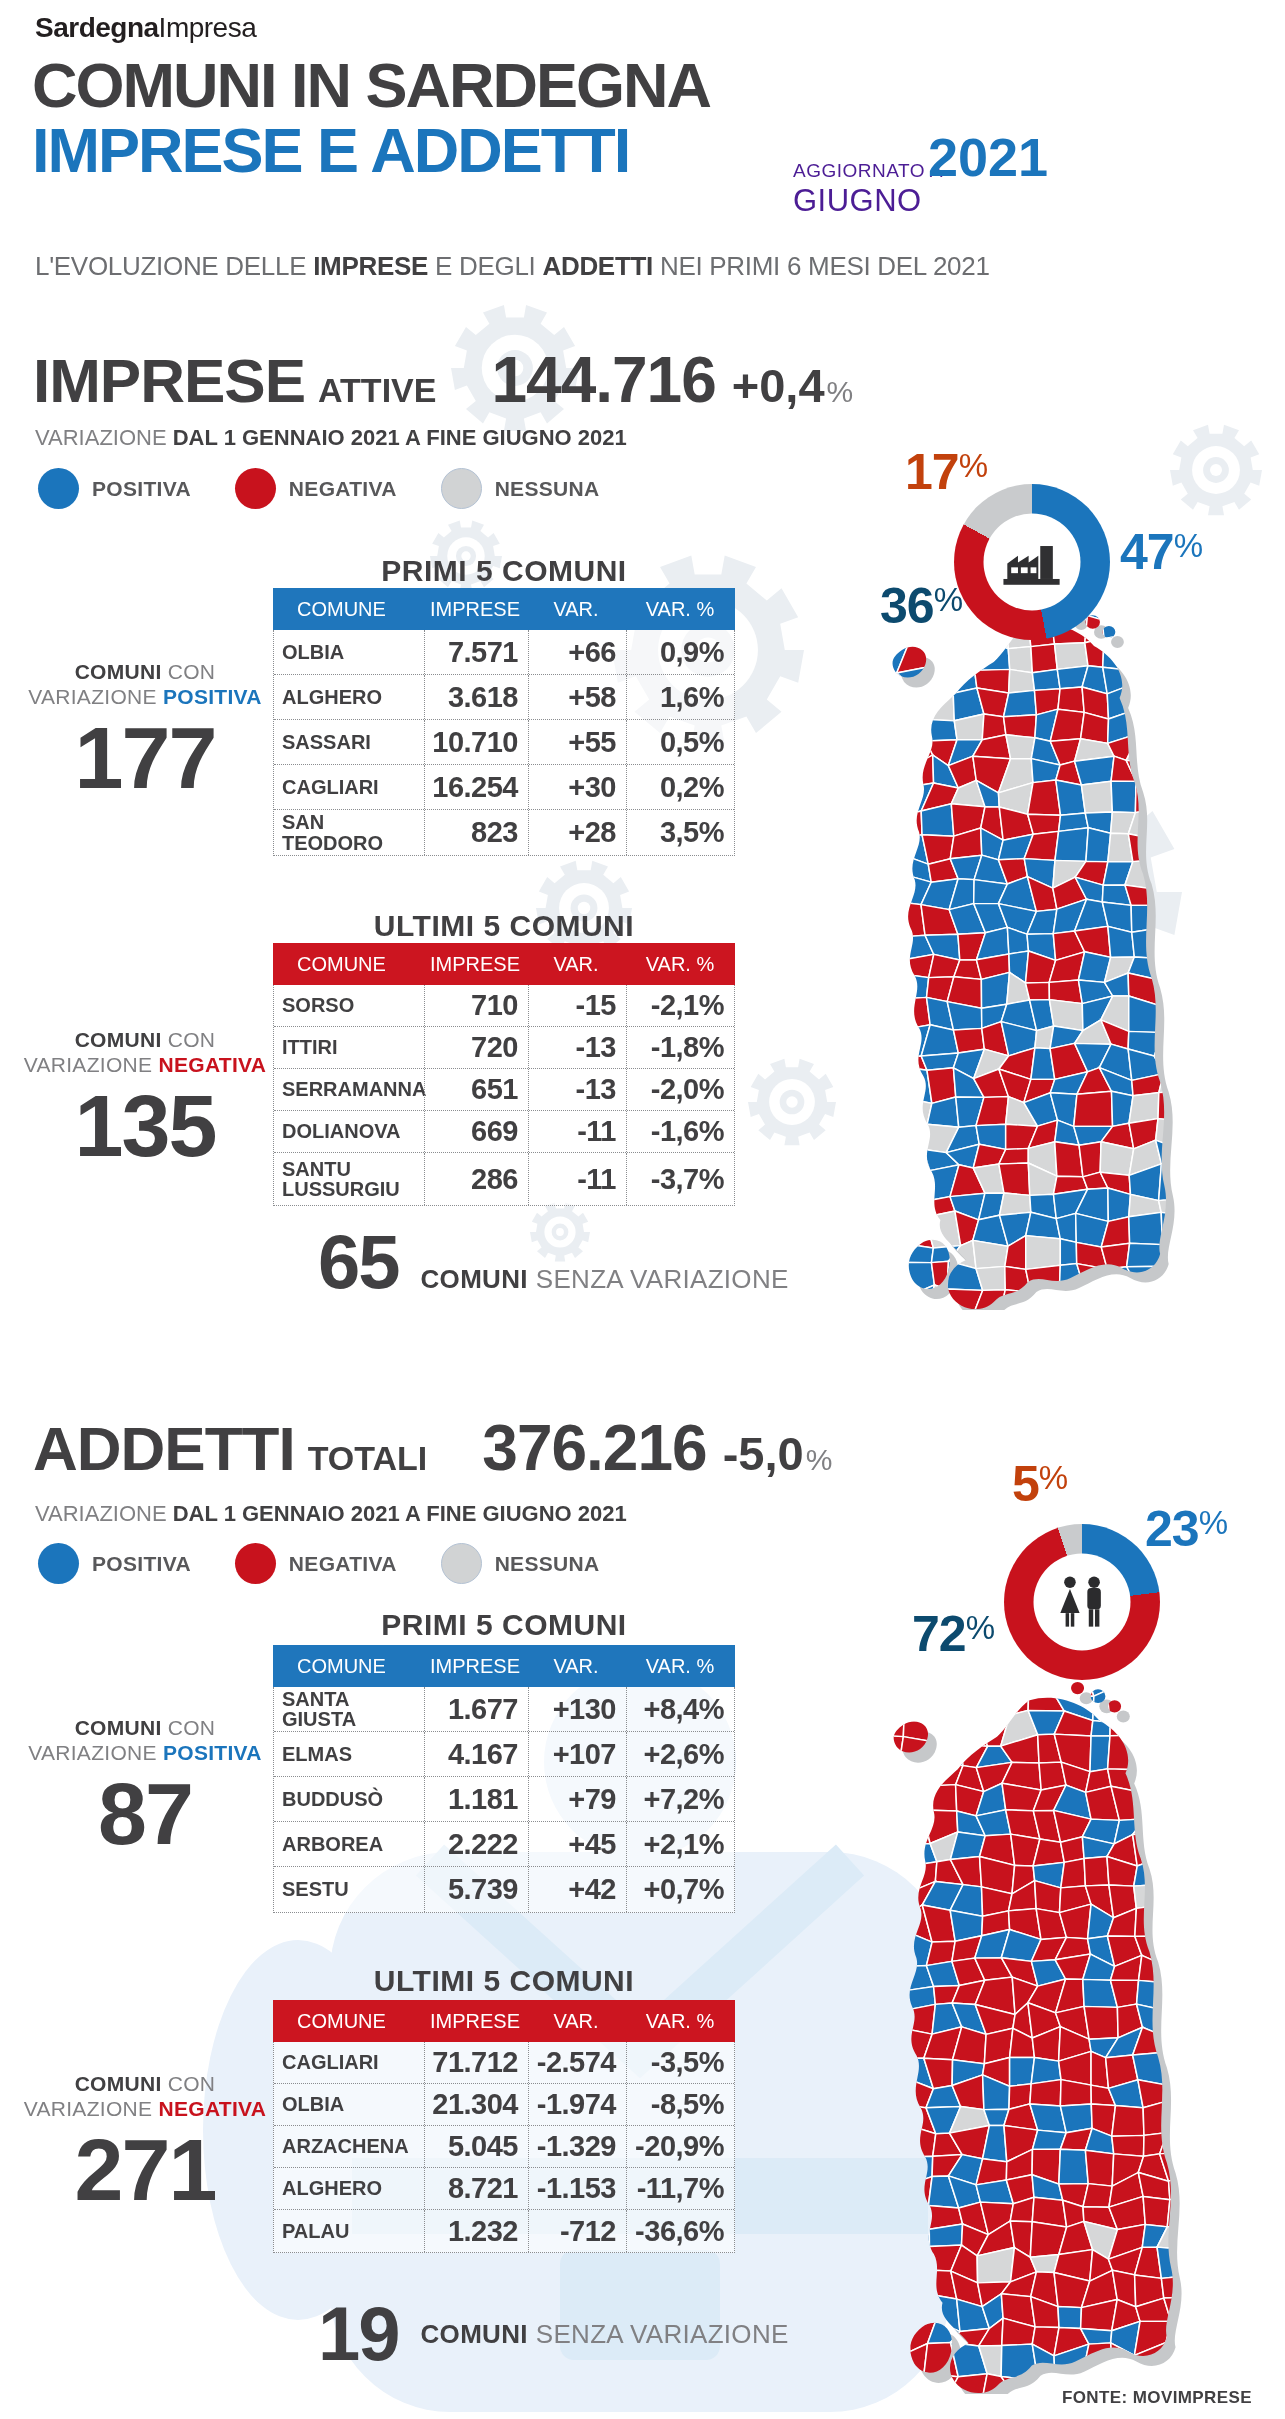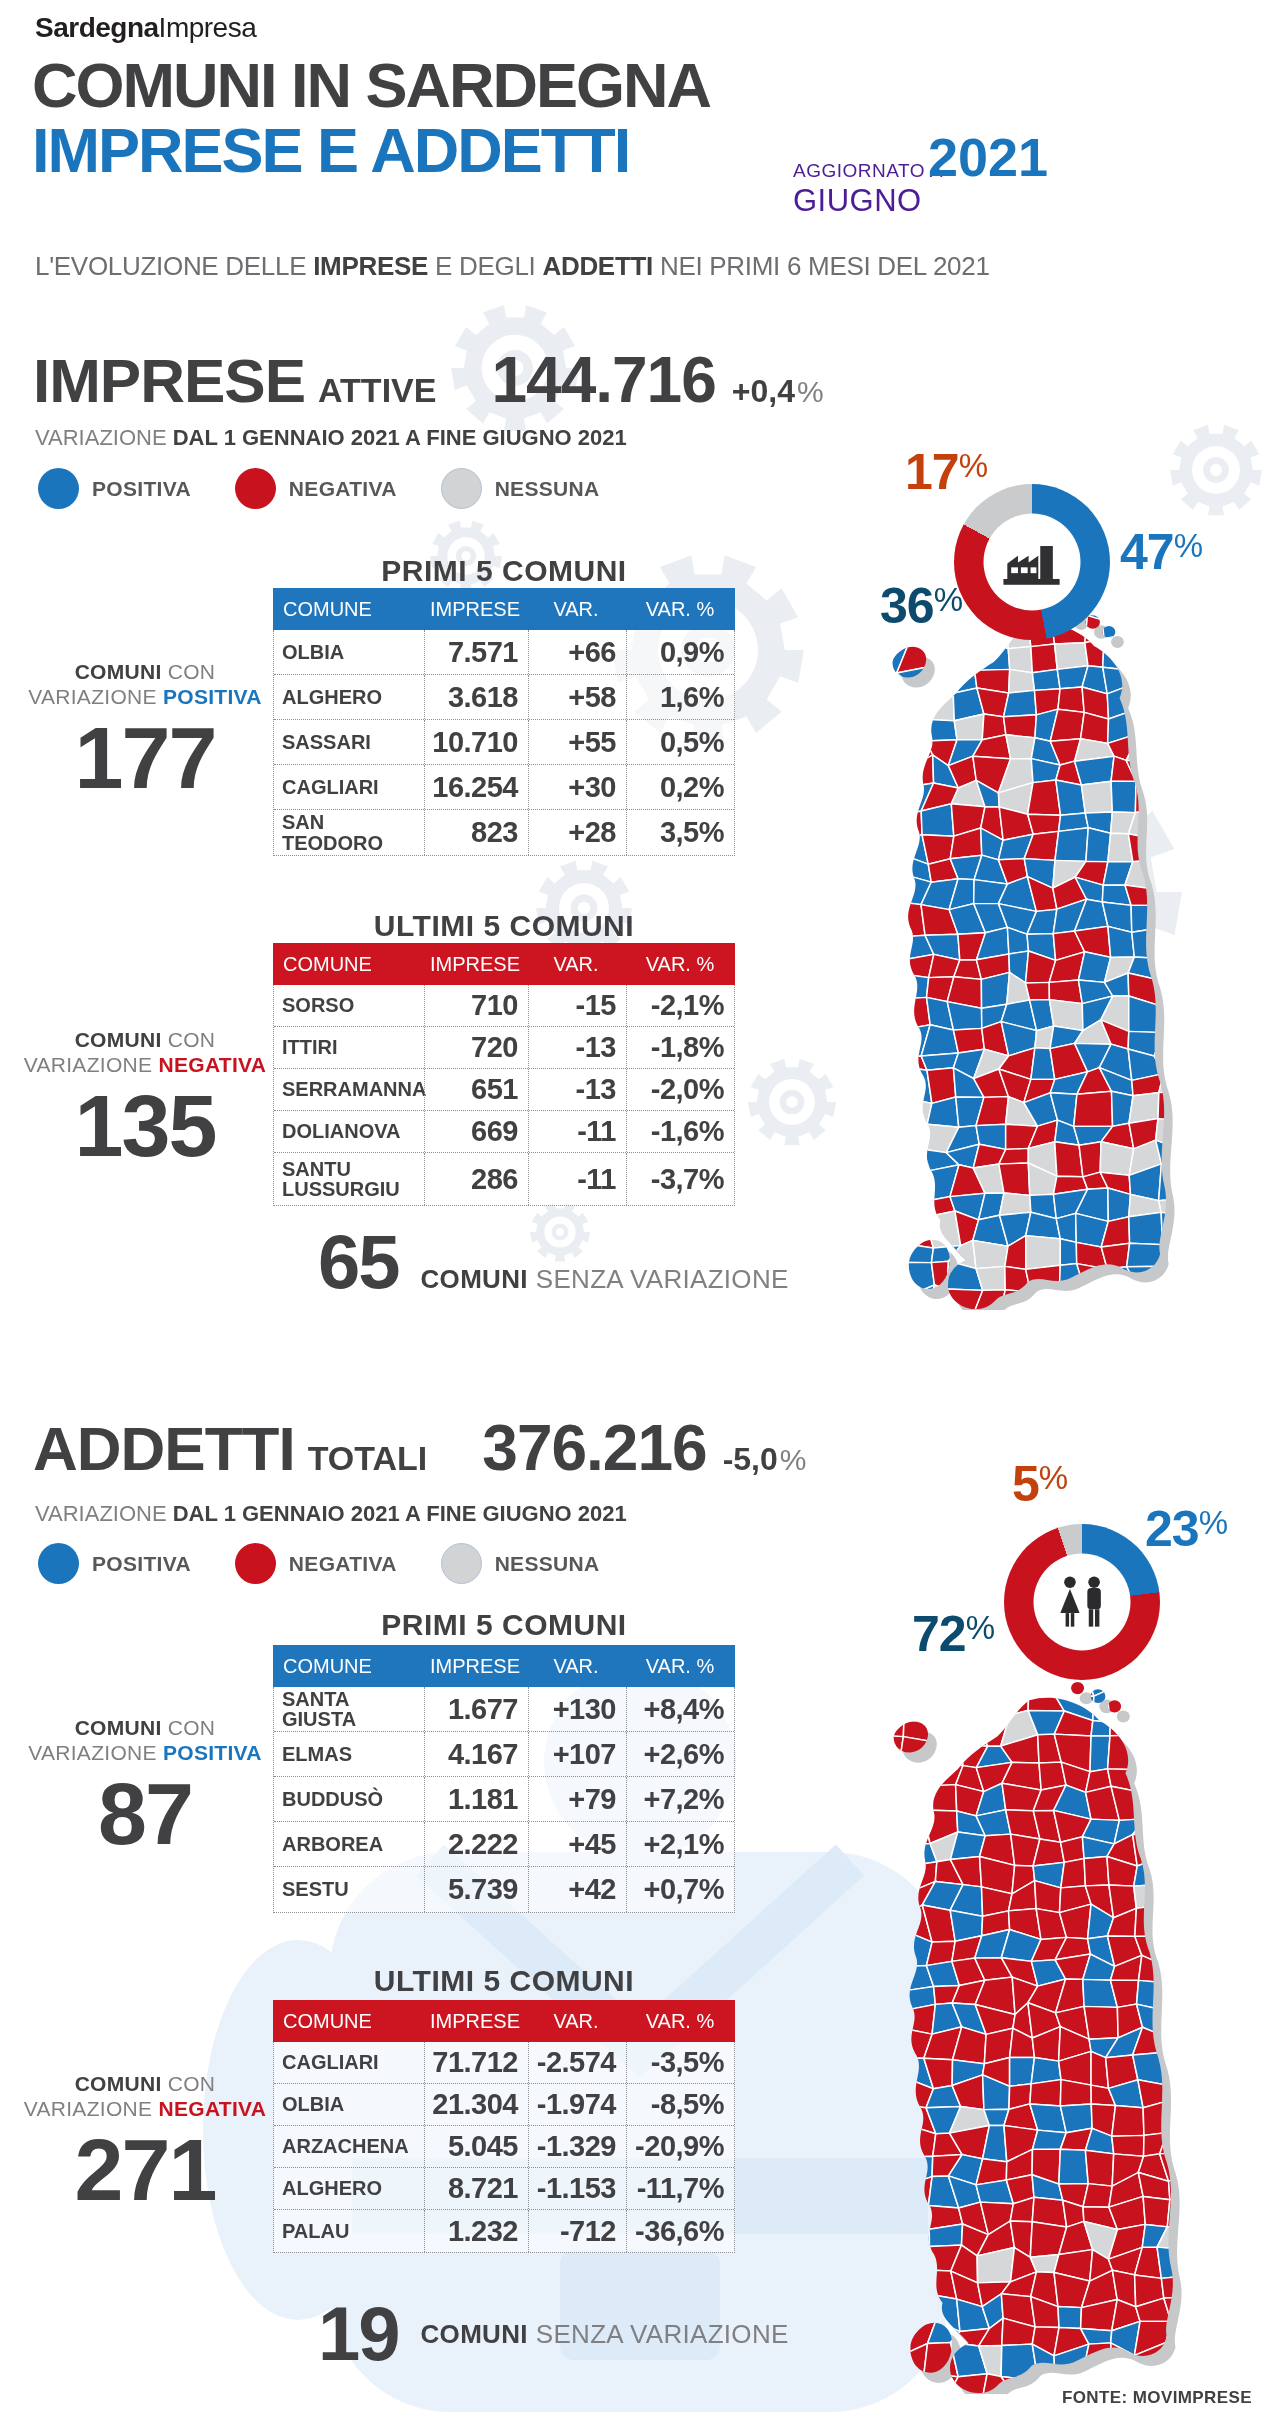--- a/index.html
+++ b/index.html
@@ -24,21 +24,21 @@
   .subtitle{left:35px; top:251px; font-size:26px; color:#6d6e71; letter-spacing:-0.3px;}
   .subtitle b{color:#414042;}
 
   
   .sec-head{display:flex; align-items:baseline; line-height:1; white-space:nowrap;}
   #head-imprese{left:33px; top:348px;}
   #head-addetti{left:33px; top:1416px;}
   .hw{font-size:62px; font-weight:bold; letter-spacing:-1px; color:#414042;}
   .hq{font-size:34px; font-weight:bold; margin-left:13px; color:#414042;}
   .ht{font-size:64px; font-weight:bold; margin-left:55px; letter-spacing:-1px; color:#414042;}
-  .hd{font-size:32px; font-weight:bold; margin-left:16px; color:#414042;}
+  .hd{font-size:47px; font-weight:bold; margin-left:16px; color:#414042;}
   .hp{font-size:30px; font-weight:400; margin-left:2px; color:#808083;}
 
   .varline{font-size:22px; line-height:1; white-space:nowrap;}
   .varline .vl{color:#808083;}
   .varline b{color:#414042;}
   #varline1{left:35px; top:427px;}
   #varline2{left:35px; top:1503px;}
 
   
   .legend{display:flex; align-items:center; gap:44px;}
@@ -79,21 +79,21 @@
   #tbl-title-1,#tbl-1,#tbl-title-2,#tbl-2,#tbl-title-3,#tbl-3,#tbl-title-4,#tbl-4{left:273px;}
   #tbl-title-1{top:556px;} #tbl-1{top:588px;}
   #tbl-title-2{top:911px;} #tbl-2{top:943px;}
   #tbl-title-3{top:1610px;} #tbl-3{top:1645px;}
   #tbl-title-4{top:1966px;} #tbl-4{top:2000px;}
   .tbl{width:462px; z-index:2;}
   .thead{display:flex; height:42px; align-items:center; color:#fff;}
   .tbl.blue .thead{background:#1f76bc;}
   .tbl.red  .thead{background:#cc1520;}
   .hc{font-size:20px; font-weight:400; display:flex; align-items:center; justify-content:center; height:100%;}
-  .hc.col0{justify-content:flex-start; padding-left:10px;}
+  .hc.col0{justify-content:flex-start; padding-left:24px;}
   .col0{width:150px;} .col1{width:104px;} .col2{width:98px;} .col3{flex:1;}
   .tbody{border:1px dotted #8b8d90; border-top:none; background:rgba(255,255,255,0.55);}
   .trow{display:flex; border-bottom:1px dotted #8b8d90; height:45px;}
   .trow:last-child{border-bottom:none;}
   #tbl-2 .trow, #tbl-4 .trow{height:42px;}
   #tbl-2 .trow:last-child{height:52px;}
   .cell{display:flex; align-items:center; justify-content:flex-end; padding-right:10px;
         font-size:29px; font-weight:bold; color:#414042; border-left:1px dotted #8b8d90; letter-spacing:-0.5px;}
   .cell.col0{justify-content:flex-start; border-left:none; padding-left:8px; padding-right:2px;
              font-size:20px; letter-spacing:0; line-height:1.02;}

